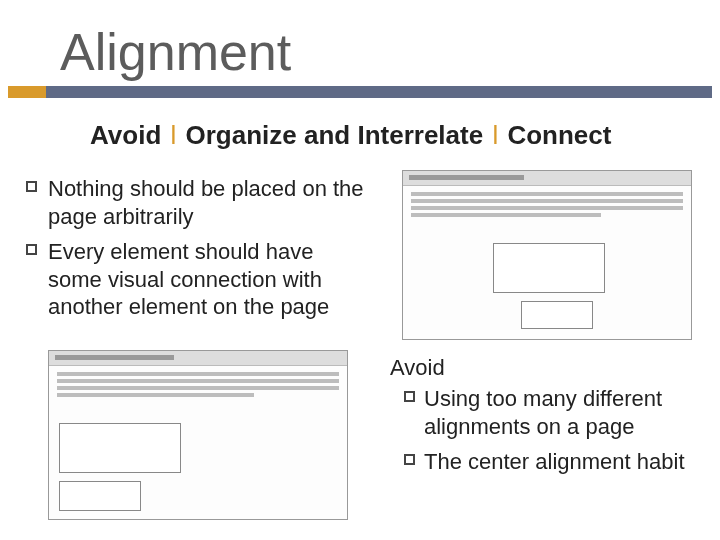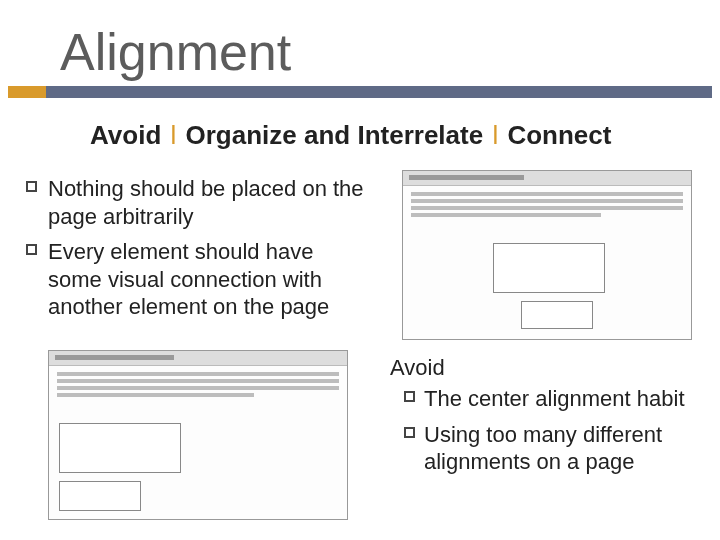--- a/index.html
+++ b/index.html
@@ -191,18 +191,18 @@
         <div class="ln"></div>
         <div class="ln short"></div>
     </div>
     <div class="box b1"></div>
     <div class="box b2"></div>
   </div>
 
   <div class="bullets-right">
     <div class="avoid-heading">Avoid</div>
     <ul class="sq">
+      <li>Using too many different alignments on a page</li>
       <li>The center alignment habit</li>
-      <li>Using too many different alignments on a page</li>
     </ul>
   </div>
 
 </div>
 
 </body></html>

